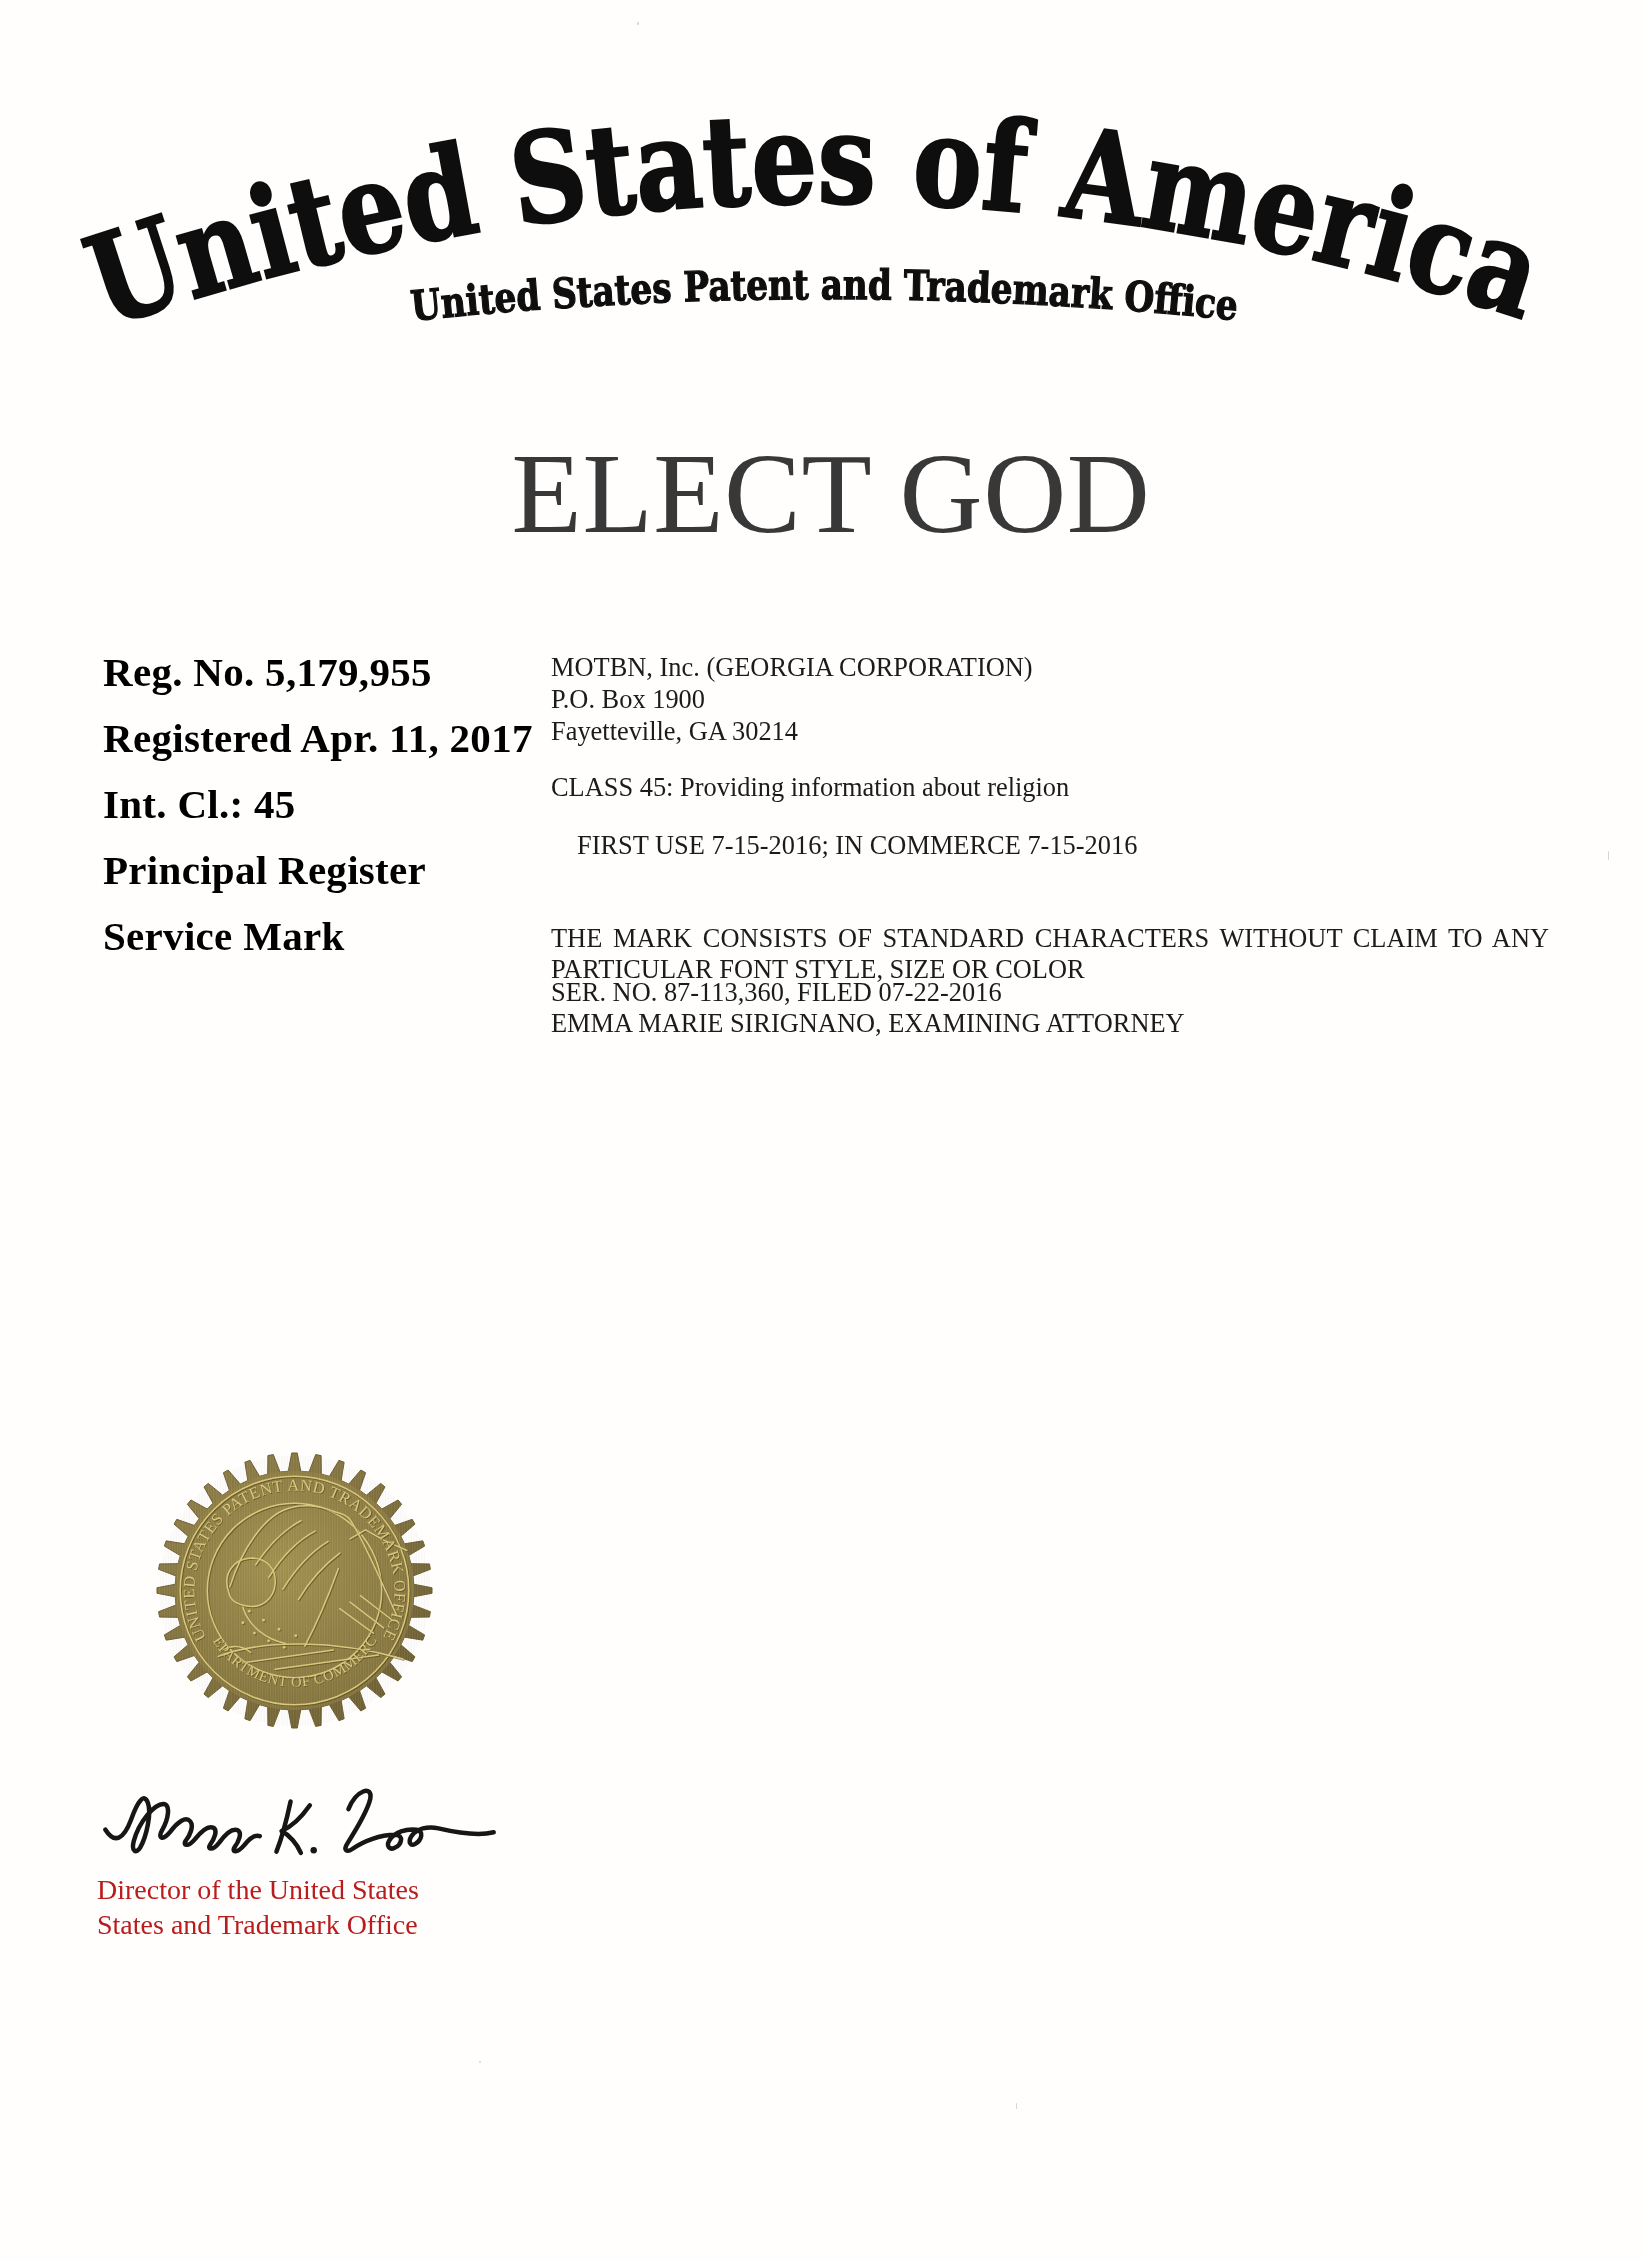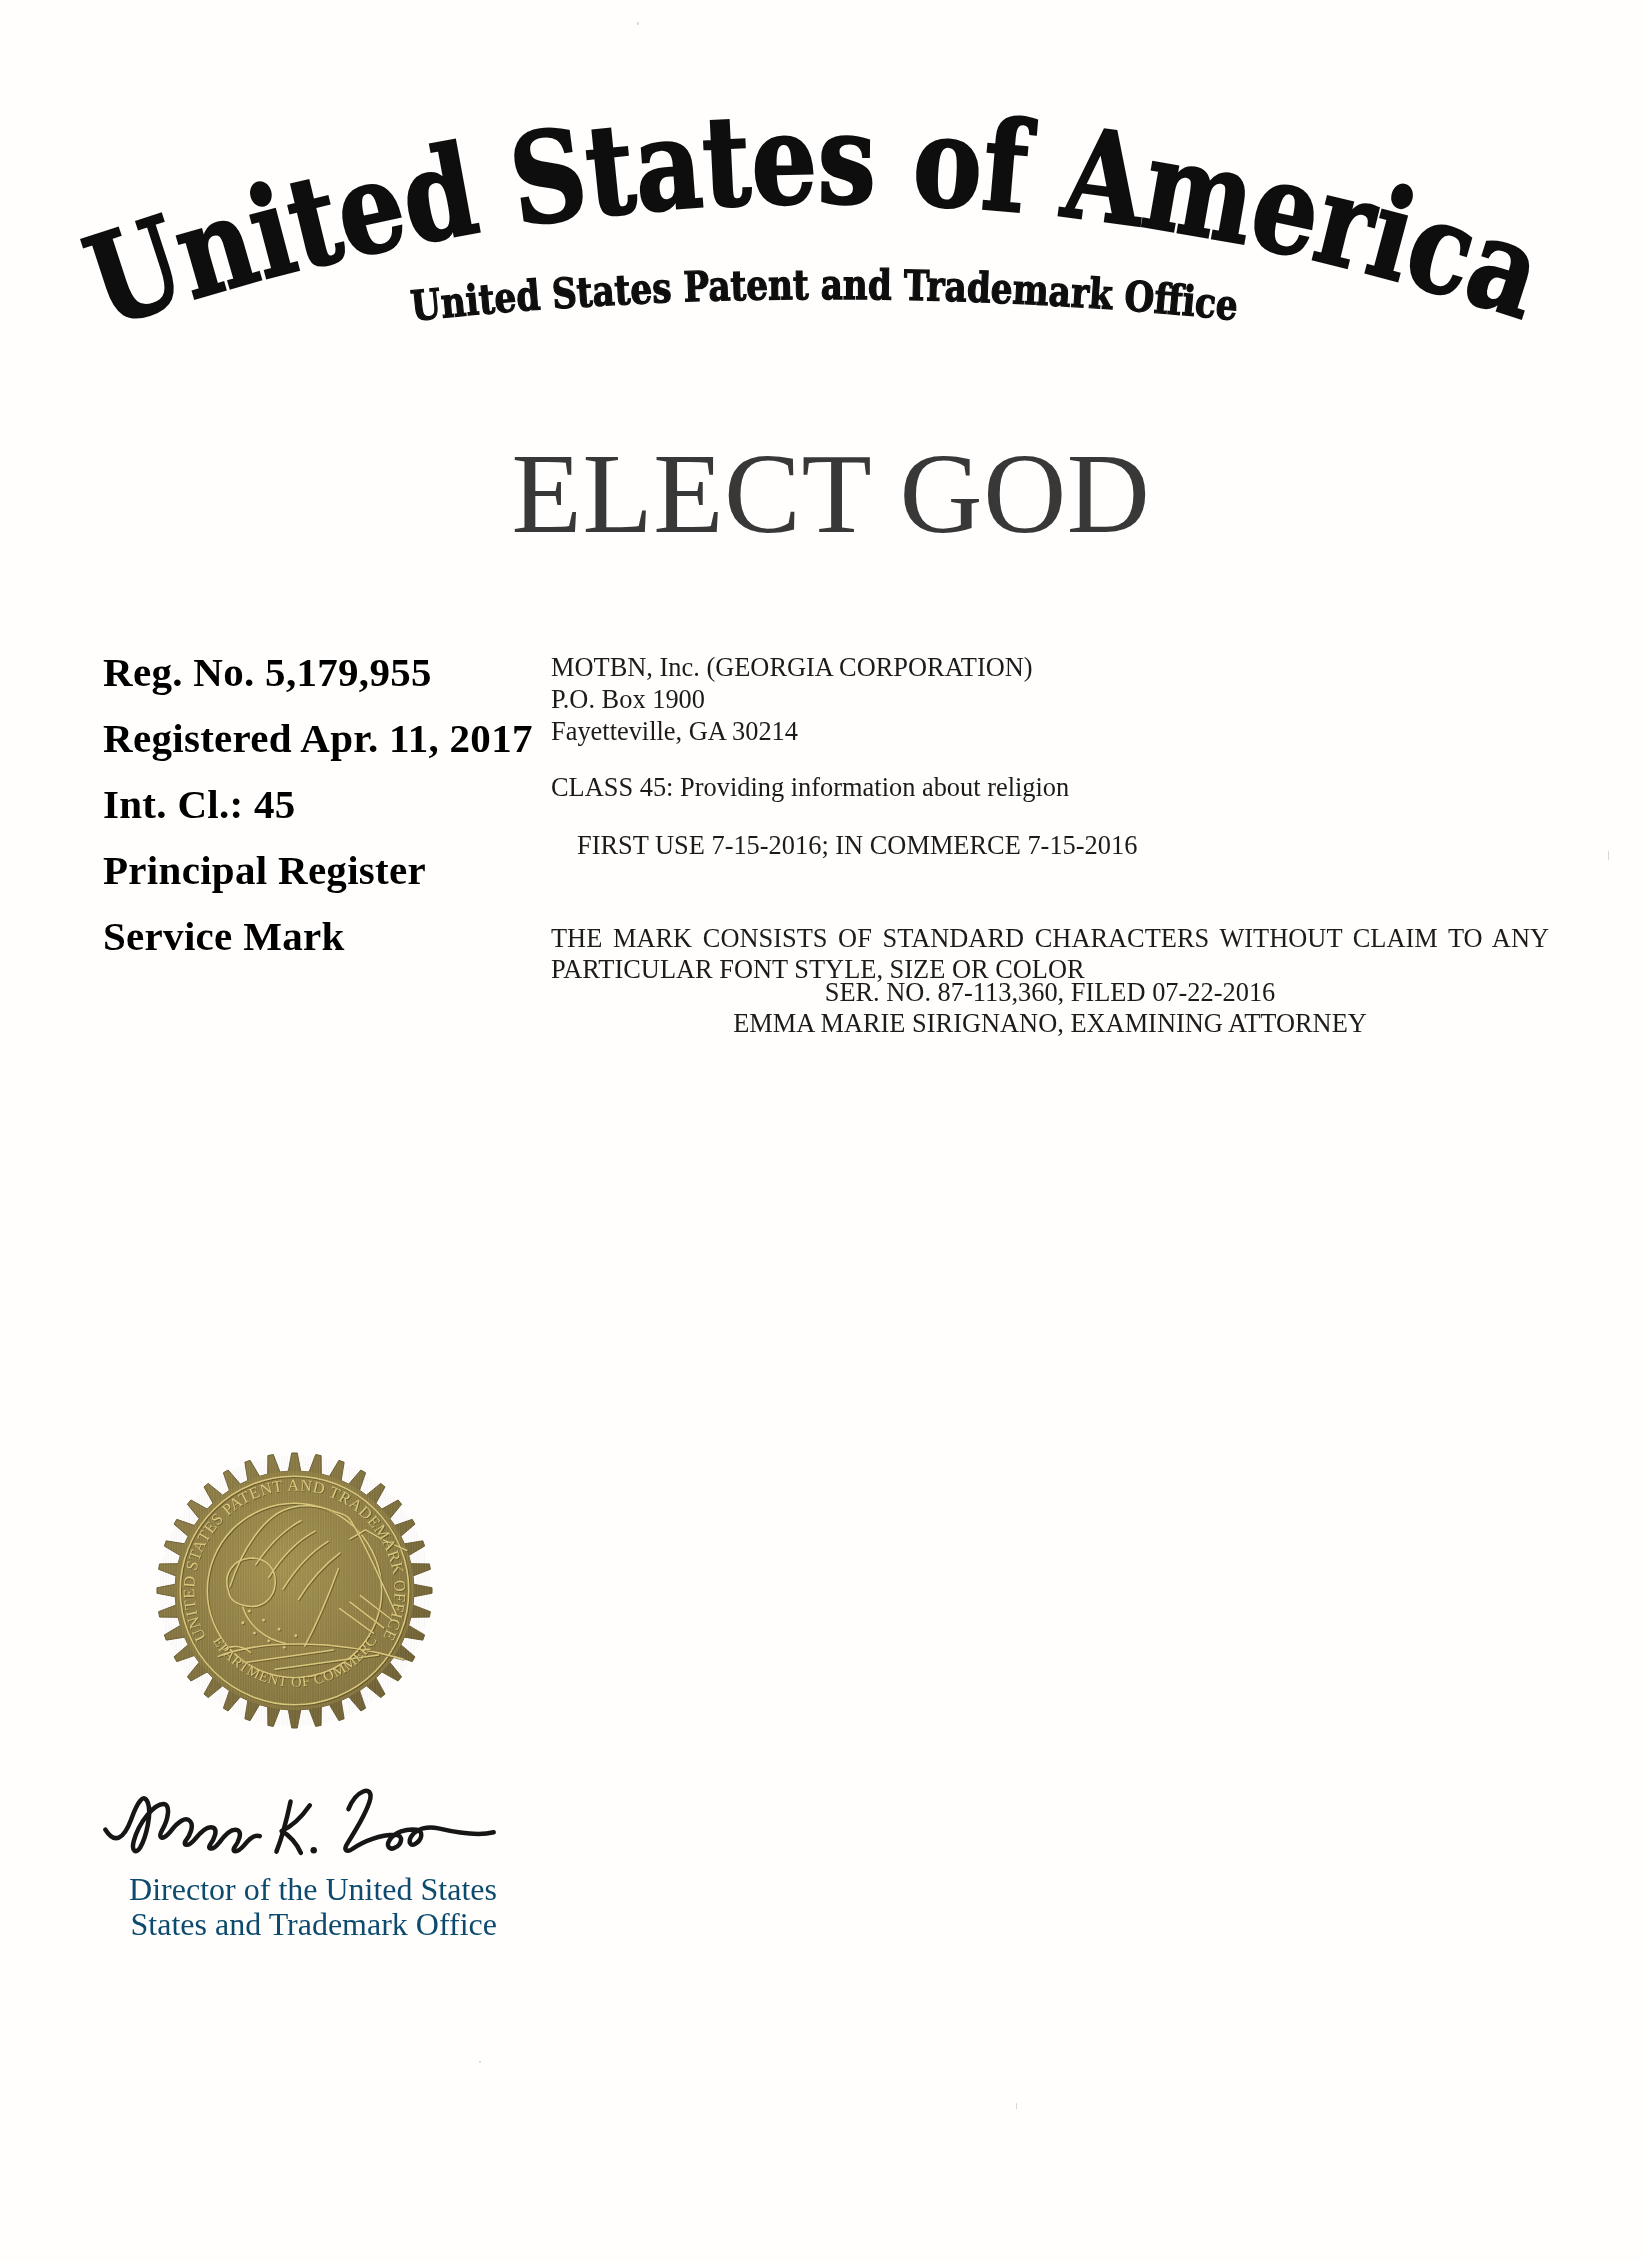--- a/index.html
+++ b/index.html
@@ -35,38 +35,38 @@
     position:absolute;left:103px;top:639px;width:451px;
     font-weight:700;font-size:41px;line-height:66px;
     color:#000000;letter-spacing:0.3px;white-space:nowrap;
   }
   
   .rblock{position:absolute;left:551px;width:998px;font-size:26.4px;color:#1b1b1b;}
   .owner-block{top:651px;line-height:32px;}
   .class-block{top:772px;line-height:30px;}
   .firstuse-block{top:830px;line-height:30px;margin-left:26px;}
   .statement-block{top:923px;line-height:31px;}
-  .serial-block{top:977px;line-height:31px;text-align:center;}
+  .serial-block{top:977px;line-height:31px;}
   .jline{text-align:justify;text-align-last:justify;}
   
   .seal-svg{position:absolute;left:146px;top:1442px;width:297px;height:297px;}
   .seal-ring-text{
     font-family:"Liberation Serif","DejaVu Serif",serif;
     font-size:25px;letter-spacing:1px;fill:currentColor;
   }
   .seal-ring-text-bottom{font-size:22.5px;letter-spacing:1px;fill:currentColor;}
   .emblem-stroke{fill:none;stroke:currentColor;stroke-width:2.4;stroke-linecap:round;stroke-linejoin:round;}
   .emblem-dot{fill:currentColor;stroke:none;}
   .ringline{fill:none;stroke:currentColor;stroke-width:2.4;}
   
   .sig-svg{position:absolute;left:97px;top:1768px;width:400px;height:108px;}
   .sig-stroke{fill:none;stroke:#161616;stroke-width:7;stroke-linecap:round;stroke-linejoin:round;}
   .director-title{
     position:absolute;left:97px;top:1872px;width:400px;
-    text-align:right;font-size:32px;line-height:35px;color:#0c4a6e;
+    text-align:left;font-size:28px;line-height:35px;color:#b91c1c;
   }
   
   .speck{position:absolute;background:#b5b5b5;opacity:.55;border-radius:1.3px;}
 </style>
 </head>
 <body>
 
 <div class="page">
 
   <svg class="hdr-svg" viewBox="0 0 2550 660" aria-hidden="false">

